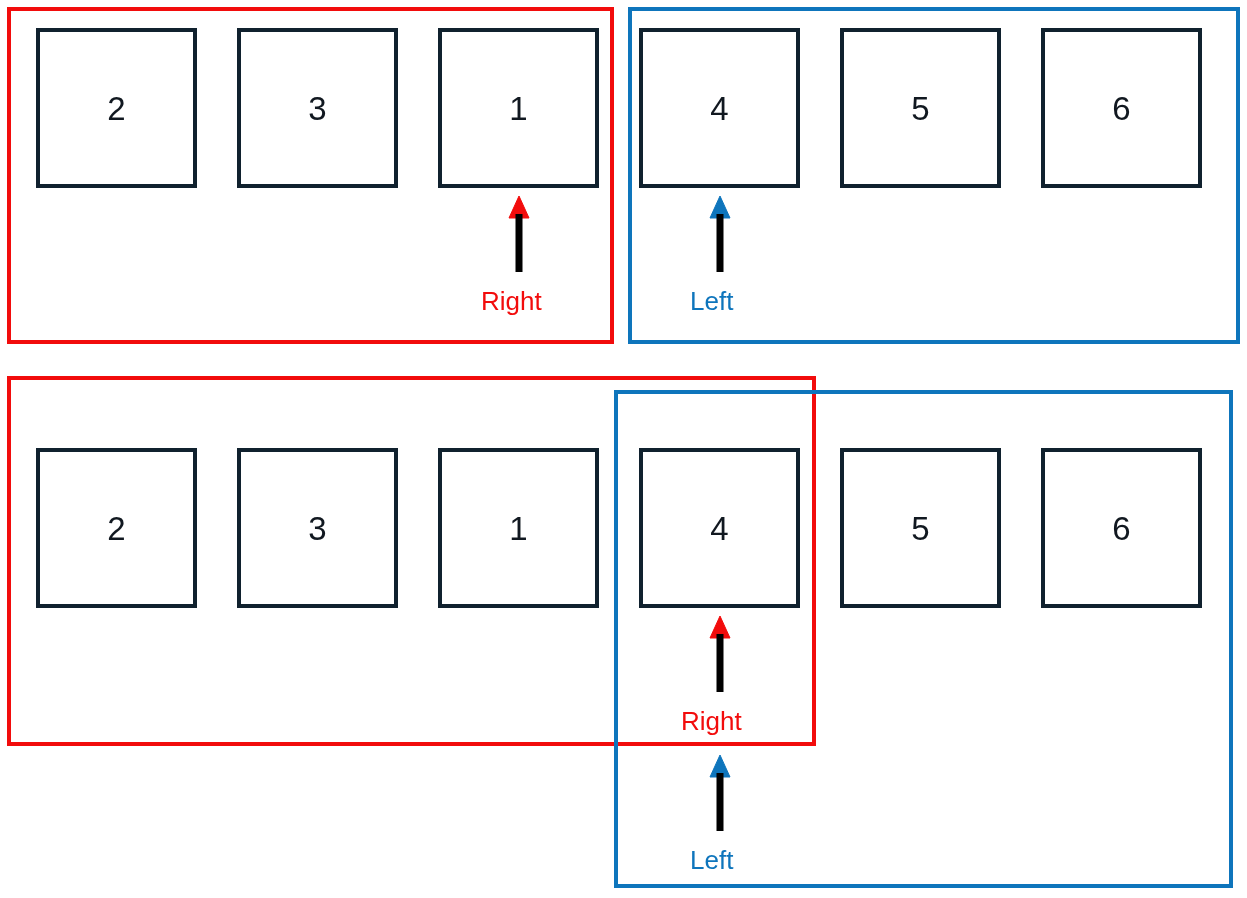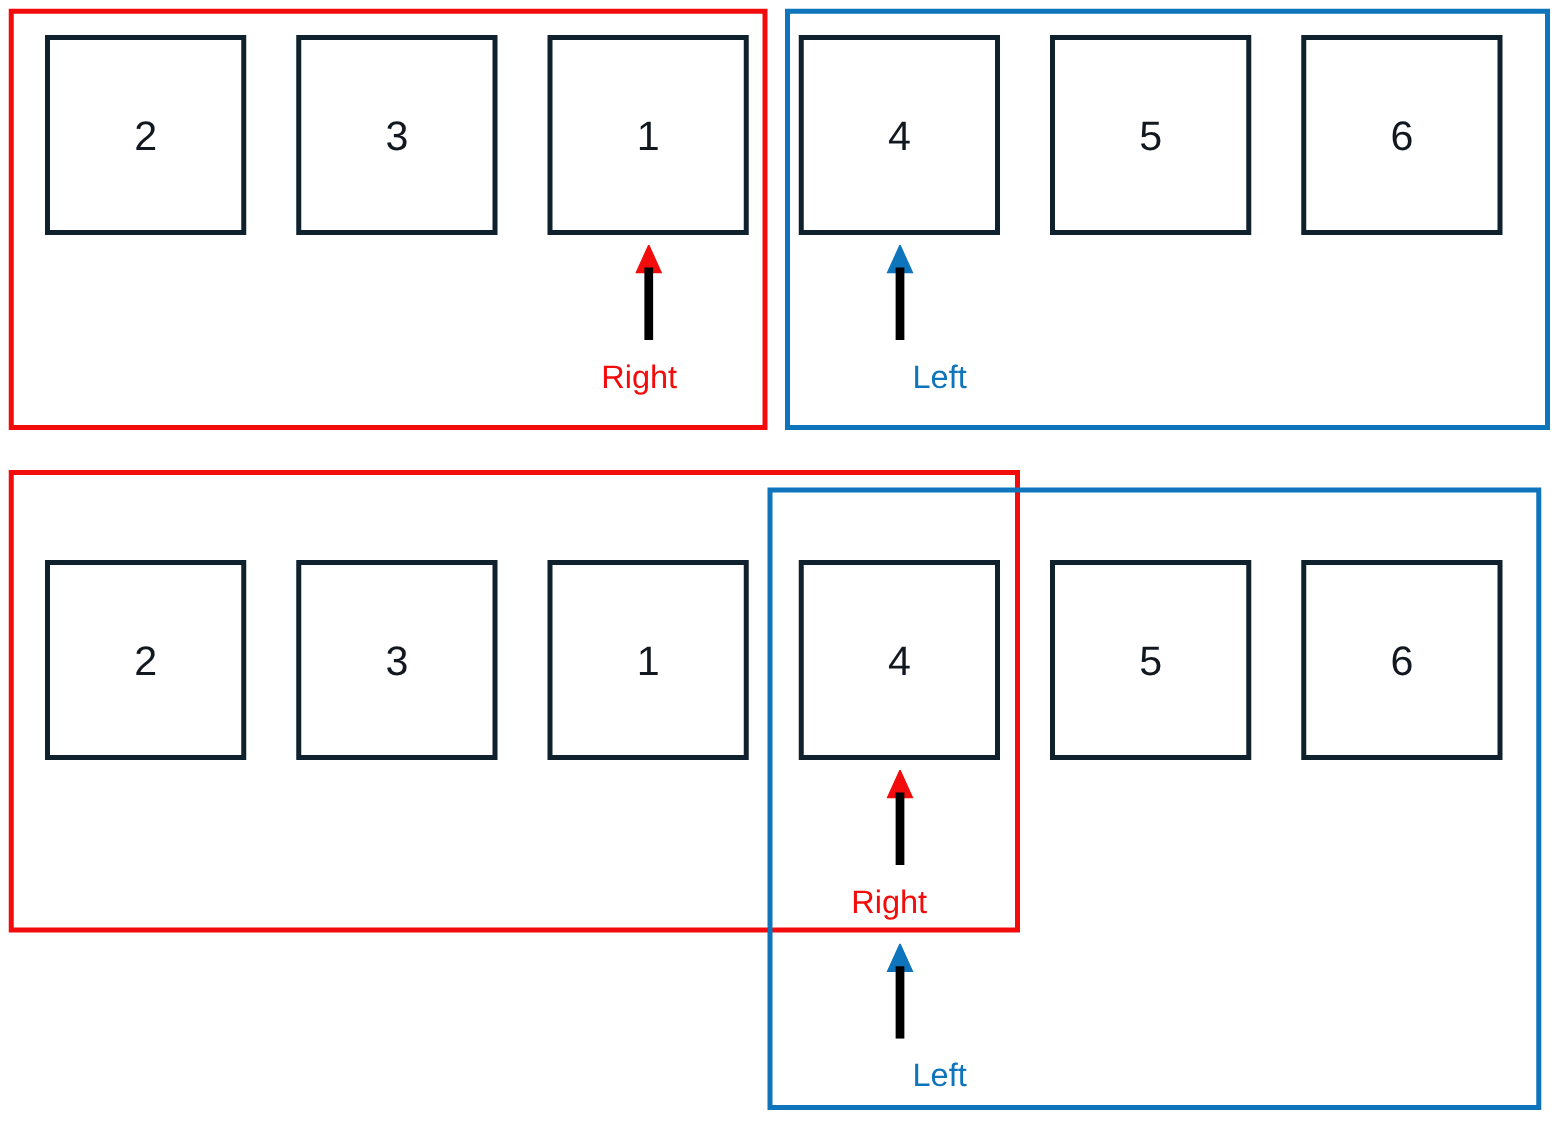--- a/index.html
+++ b/index.html
@@ -53,21 +53,21 @@
 
   
   .caption{
     position:absolute;
     font-size:26px;
     line-height:1;
     white-space:nowrap;
     user-select:none;
   }
   .caption.red{ color:var(--red); }
-  .caption.blue{ color:var(--blue);margin-left:40px; }
+  .caption.blue{ color:var(--blue); }
   .arrow.red  path,.arrow.red  polygon{ fill:var(--red);  stroke:var(--red); }
   .arrow.blue path,.arrow.blue polygon{ fill:var(--blue); stroke:var(--blue); }
 </style>
 </head>
 <body style="background: rgb(255, 255, 255);">
 
 <div id="stage" style="width: 1247px; height: 898px; background: rgb(255, 255, 255);">
 
   <div class="region red" style="left:7px;top:7px;width:607px;height:337px;"></div>
 

